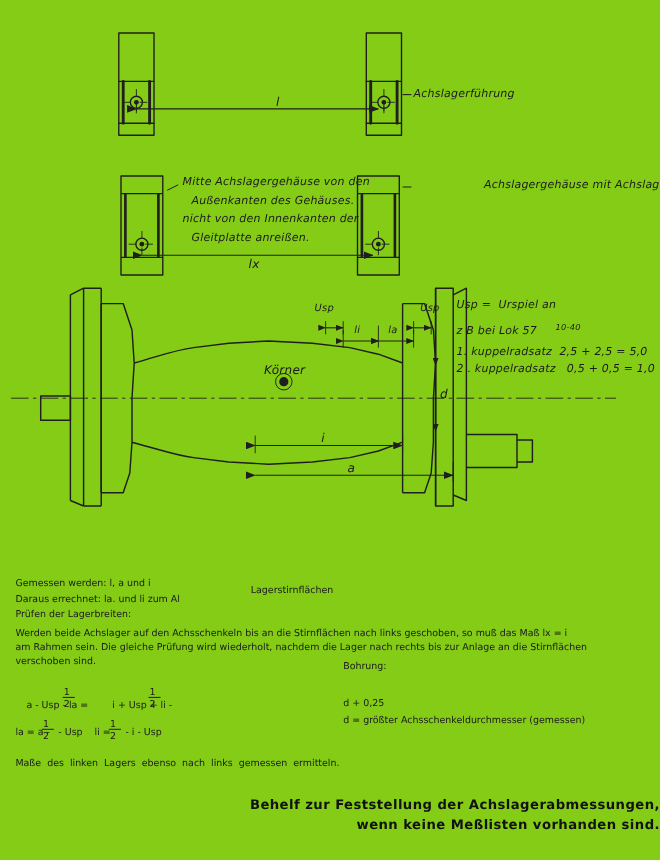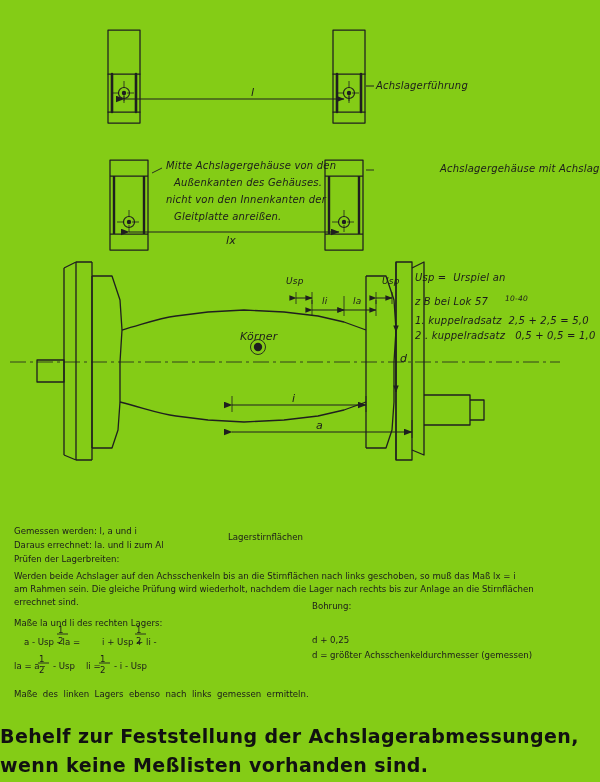--- a/index.html
+++ b/index.html
@@ -53,23 +53,23 @@
     font-size: 8.6px;
     line-height: 1.55;
     color: #1b1b1b;
     white-space: pre-wrap;
   }
   .title-block {
     position: absolute;
     left: 0;
     top: 722px;
     width: 600px;
-    text-align: left;
+    text-align: right;
     font-family: "DejaVu Sans", sans-serif;
-    font-size: 19px;
+    font-size: 12px;
     font-weight: 700;
     letter-spacing: 0.4px;
     line-height: 1.55;
     color: #111;
   }
   .tline { display: block; }
 </style>
 </head>
 <body>
 
@@ -233,23 +233,22 @@
     <div class="lbl it" style="position:relative; left:0; top:15px;">2 . kuppelradsatz   0,5 + 0,5 = 1,0</div>
   </div>
 
   <div class="notes it" style="left:14px; top:525px;">Gemessen werden: l, a und i</div>
   <div class="notes it" style="left:14px; top:539px;">Daraus errechnet: la. und li zum Al</div>
   <div class="notes it" style="left:14px; top:553px;">Prüfen der Lagerbreiten:</div>
   <div class="notes it" style="left:228px; top:531px;">Lagerstirnflächen</div>
 
   <div class="notes it" style="left:14px; top:583px;">am Rahmen sein. Die gleiche Prüfung wird wiederholt, nachdem die Lager nach rechts bis zur Anlage an die Stirnflächen</div>
   <div class="notes it" style="left:14px; top:570px;">Werden beide Achslager auf den Achsschenkeln bis an die Stirnflächen nach links geschoben, so muß das Maß lx = i</div>
-  <div class="notes it" style="left:14px; top:596px;">errechnet sind.</div>
-
-  <div class="notes it" style="left:14px; top:617px;">Maße la und li des rechten Lagers:</div>
+  <div class="notes it" style="left:14px; top:596px;">verschoben sind.</div>
+
 
   <div style="position:absolute; left:14px; top:631px;">
     <span class="notes it" style="position:relative; left:10px; top:0;">a - Usp - la =        i + Usp + li -</span>
   </div>
   <div class="notes it" style="left:58px; top:624px;">1</div>
   <div class="notes it" style="left:58px; top:635px;">2</div>
   <div class="notes it" style="left:136px; top:624px;">1</div>
   <div class="notes it" style="left:136px; top:635px;">2</div>
 
   <div class="notes it" style="left:14px; top:660px;">la = a -</div>

